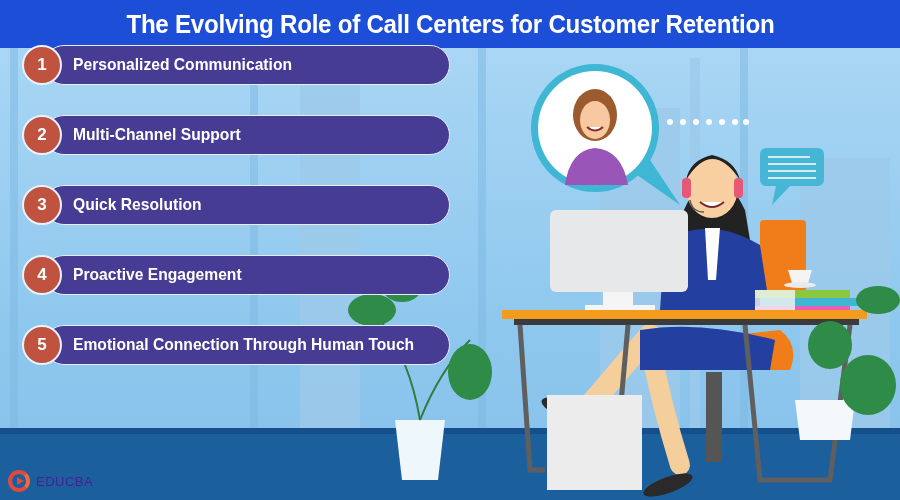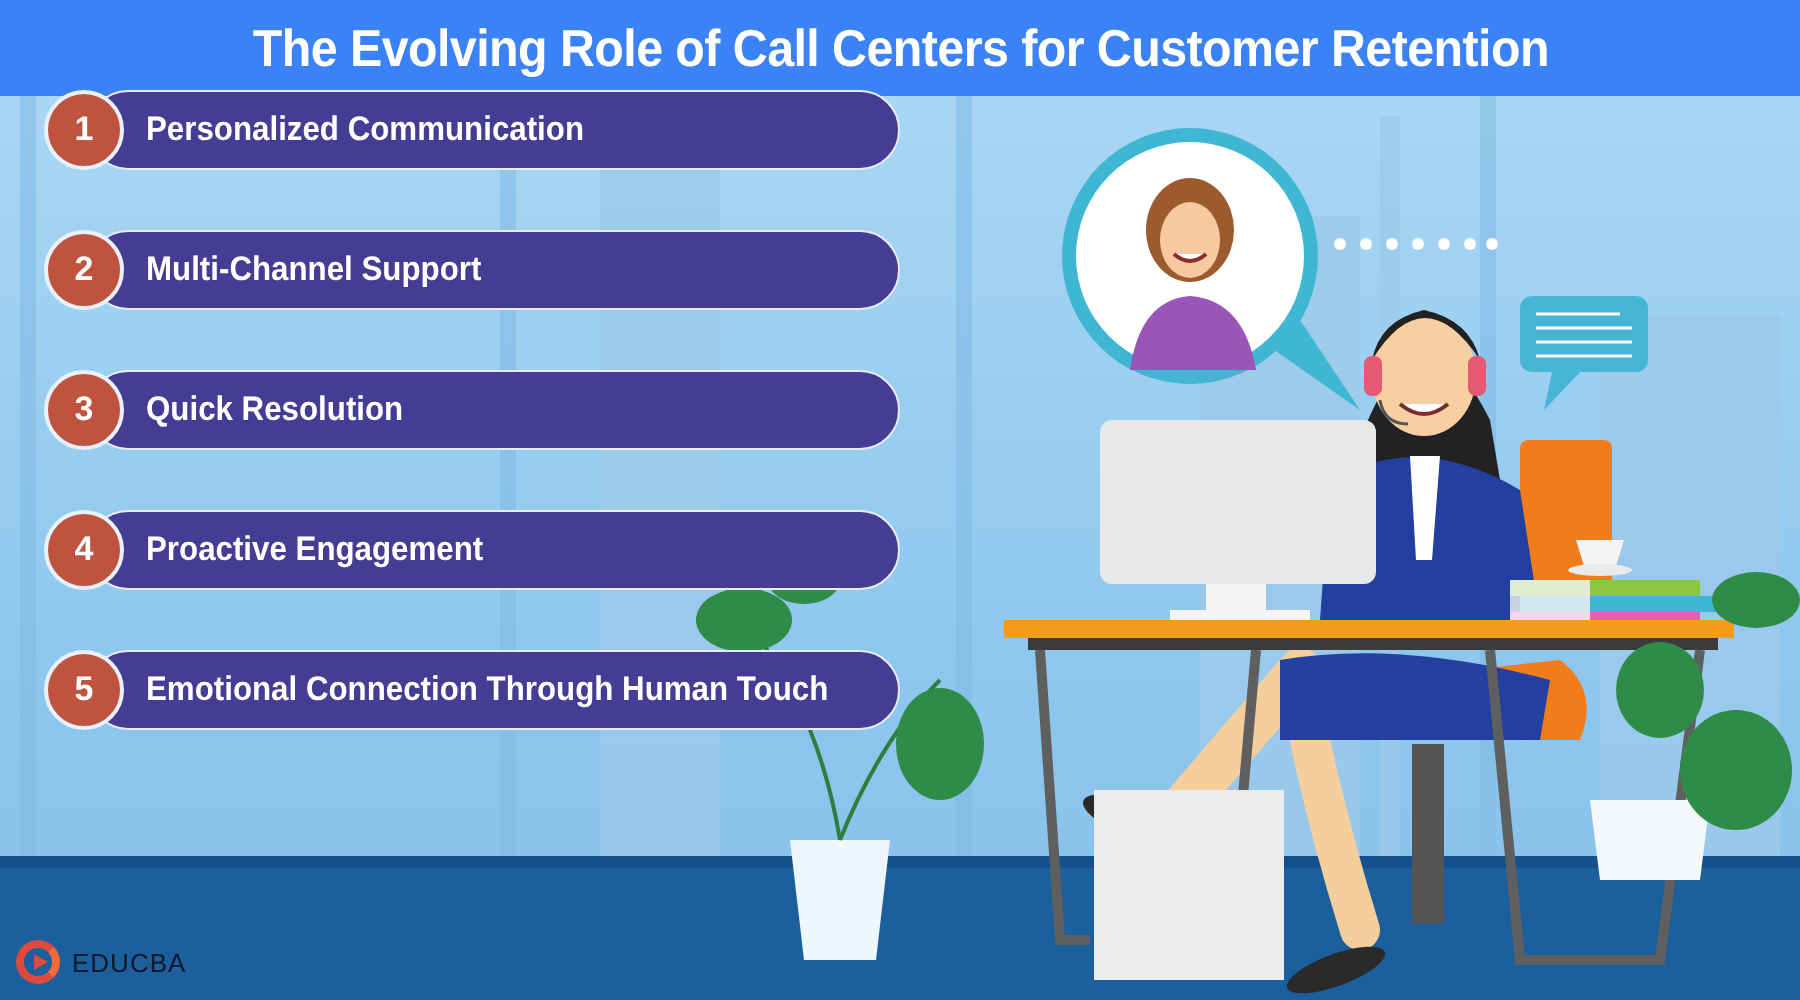--- a/index.html
+++ b/index.html
@@ -1,32 +1,32 @@
 <!DOCTYPE html>
 <html><head>
 <meta charset="utf-8">
 <style>
   *{box-sizing:border-box;margin:0;padding:0}
   body{width:900px;height:500px;overflow:hidden;font-family:"Liberation Sans",sans-serif;background:#8ec7ee;position:relative}
-  .header{position:absolute;left:0;top:0;width:900px;height:48px;background:#3b82f6;display:flex;align-items:center;justify-content:center}
+  .header{position:absolute;left:0;top:0;width:900px;height:48px;background:#1d4ed8;display:flex;align-items:center;justify-content:center}
   .header h1{color:#fff;font-size:26px;font-weight:bold;letter-spacing:-0.3px;font-family:"Liberation Sans",sans-serif;transform:scaleX(0.93)}
   .scene{position:absolute;left:0;top:48px;width:900px;height:452px;background:linear-gradient(180deg,#a9d6f4 0%,#8fc8ee 60%,#86c0ea 100%);overflow:hidden}
   .win-frame{position:absolute;background:#7fb9e3;opacity:.55}
   .floor{position:absolute;left:0;top:386px;width:900px;height:66px;background:#1c5f9d}
   .floor-band{position:absolute;left:0;top:380px;width:900px;height:8px;background:#15508c}
   .city{position:absolute;background:#9cc9ea;opacity:.8}
   .list{position:absolute;left:22px;top:45px;width:430px}
   .item{position:relative;height:40px;margin-bottom:30px;display:flex;align-items:center}
   .pill{position:absolute;left:22px;top:0;width:406px;height:40px;background:#463c93;border-radius:20px;border:1.5px solid #e8ecf7}
   .num{position:absolute;left:0;top:0;width:40px;height:40px;border-radius:50%;background:#c0533f;border:2px solid #e9f1fb;color:#fff;font-weight:bold;font-size:17px;display:flex;align-items:center;justify-content:center;z-index:2}
   .label{position:absolute;left:51px;top:0;height:40px;line-height:40px;color:#fff;font-weight:bold;font-size:17px;z-index:2;white-space:nowrap;transform-origin:left center;transform:scaleX(0.92)}
   .logo{position:absolute;left:8px;top:470px;display:flex;align-items:center;gap:6px}
   .logo-mark{width:22px;height:22px;border-radius:50%;border:4px solid #e04a3c;border-right-color:#f06a3a;position:relative}
   .logo-mark::after{content:"";position:absolute;left:5px;top:3px;border-left:7px solid #e04a3c;border-top:4px solid transparent;border-bottom:4px solid transparent}
-  .logo-text{color:#0f172a;font-size:13px;letter-spacing:.5px}
+  .logo-text{color:#4c1d95;font-size:13px;letter-spacing:.5px}
   .illus{position:absolute;left:0;top:0;width:900px;height:500px;pointer-events:none}
 </style>
 </head>
 <body>
 
 <header class="header">
   <h1>The Evolving Role of Call Centers for Customer Retention</h1>
 </header>
 
 <div class="scene">

